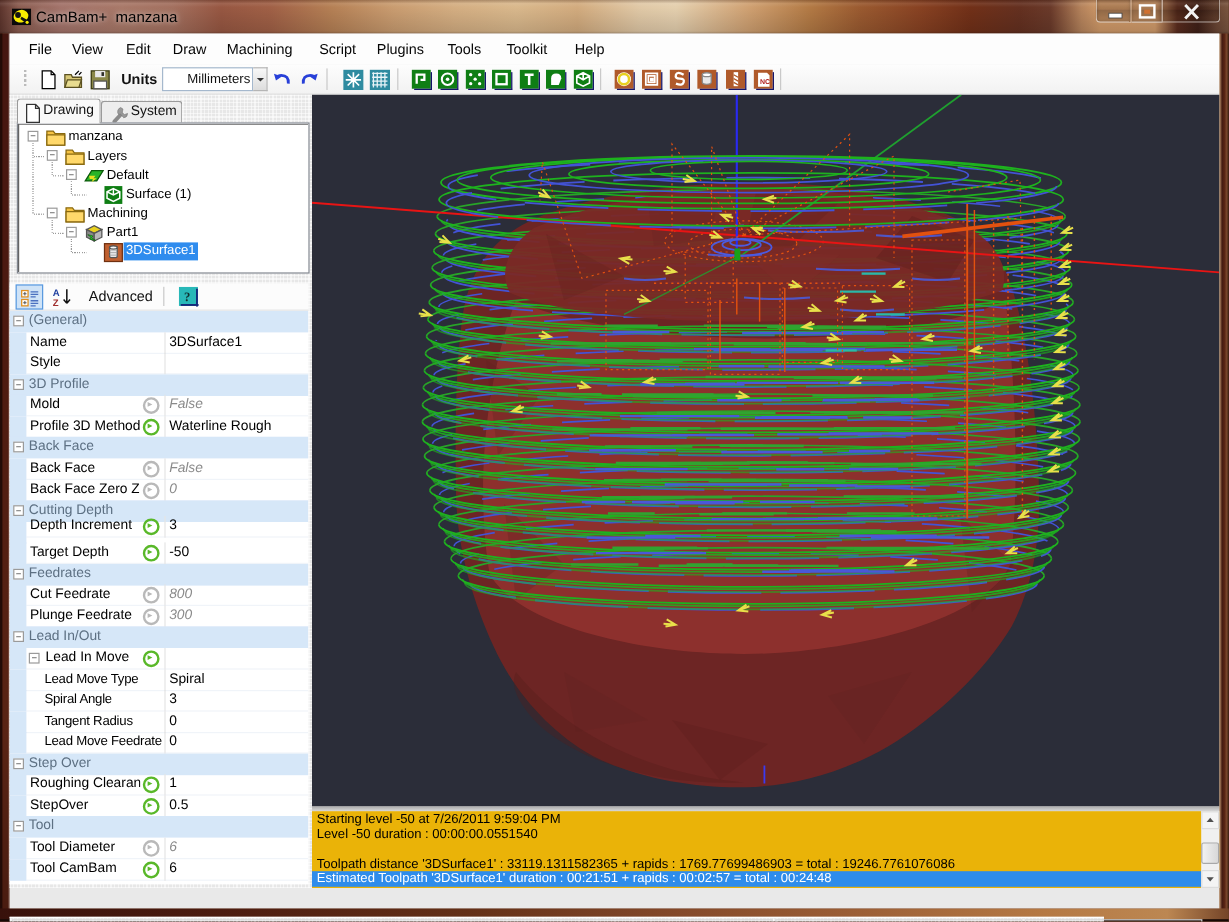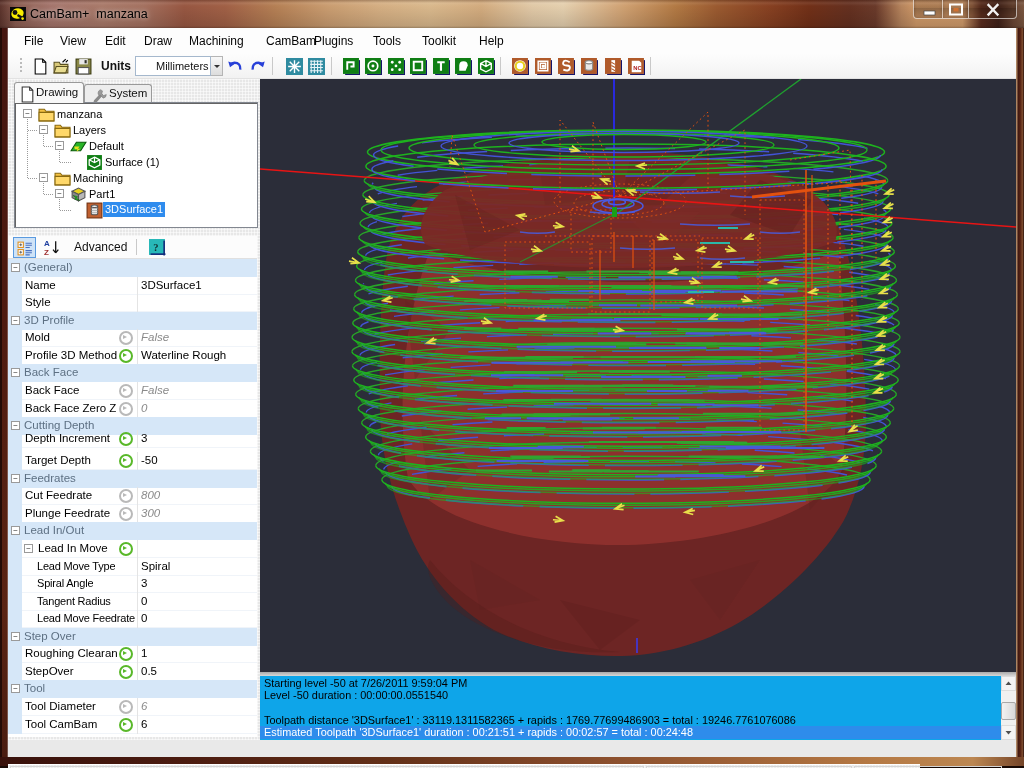--- a/index.html
+++ b/index.html
@@ -67,21 +67,21 @@
 .pexp{position:absolute;width:9px;height:9px;border:1px solid #9a9a9a;background:#fff;font-size:8px;line-height:7px;text-align:center;color:#333}
 .picon{position:absolute;left:97px;top:2px;width:14px;height:14px;border-radius:50%}
 .picon.g{border:2.5px solid #59b829}
 .picon.g:after{content:"";position:absolute;left:2px;top:2.2px;border:2.6px solid transparent;border-left:4px solid #59b829}
 .picon.n{border:2.5px solid #b9b9b9}
 .picon.n:after{content:"";position:absolute;left:2px;top:2.2px;border:2.6px solid transparent;border-left:4px solid #b9b9b9}
 
 #viewport{left:252px;top:51px;width:756px;height:593px;background:#2b2d39;overflow:hidden}
 #vsplit{left:252px;top:644px;width:756px;height:4px;background:linear-gradient(180deg,#aaa,#d8d8d8)}
 
-#log{left:252px;top:648px;width:756px;height:64px;background:#0ea5e9;font-size:10.9px;color:#000}
+#log{left:252px;top:648px;width:756px;height:64px;background:#eab308;font-size:10.9px;color:#000}
 .logln{position:absolute;left:4px;white-space:nowrap}
 #logsel{position:absolute;left:0;top:50px;width:741px;height:13px;background:#2e8ceb;color:#fff;font-size:10.9px;line-height:13px;padding-left:4px;white-space:nowrap}
 #logscroll{position:absolute;left:741px;top:0;width:15px;height:64px;background:#f0f0f0}
 .sbtn{position:absolute;left:0;width:15px;height:15px;background:#f4f4f4;border:1px solid #dcdcdc}
 #sthumb{position:absolute;left:0;top:26px;width:15px;height:18px;background:linear-gradient(90deg,#f2f2f2,#d8d8d8);border:1px solid #a8a8a8;border-radius:2px}
 
 #statusbar{left:0;top:736px;width:912px;height:17px;background:#eee;background-image:repeating-linear-gradient(0deg,rgba(255,255,255,.5) 0 1px,transparent 1px 3px,rgba(0,0,0,.02) 3px 4px),repeating-linear-gradient(90deg,rgba(255,255,255,.5) 0 1px,transparent 1px 3px);border-top:1px solid #fff;font-size:11px;color:#111}
 .scell{position:absolute;top:1px;height:15px;border:1px solid #d5d5d5;line-height:14px}
 #grip2{position:absolute;right:1px;bottom:1px;width:13px;height:13px;
  background:linear-gradient(135deg,transparent 0 50%,#aaa 50% 55%,transparent 55% 70%,#aaa 70% 75%,transparent 75% 90%,#aaa 90% 95%,transparent 95%)}
@@ -116,21 +116,21 @@
 <div id="borderL" class="abs"></div>
 <div id="borderR" class="abs"></div>
 <div id="borderB" class="abs"></div>
 <div id="client" class="abs">
   <div id="menubar" class="abs">
       <span style="left:16px">File</span>
       <span style="left:52px">View</span>
       <span style="left:97px">Edit</span>
       <span style="left:136px">Draw</span>
       <span style="left:181px">Machining</span>
-      <span style="left:258px">CamBam</span>
+      <span style="left:258px">Script</span>
       <span style="left:306px">Plugins</span>
       <span style="left:365px">Tools</span>
       <span style="left:414px">Toolkit</span>
       <span style="left:471px">Help</span>
     </div>
   <div id="toolbar" class="abs">
       <svg class="icon16" style="left:24px;top:4px" width="17" height="17" viewBox="0 0 16 16">
         <path d="M3 1h7l3 3v11H3z" fill="#fff" stroke="#000" stroke-width="1"></path>
         <path d="M10 1v3h3" fill="none" stroke="#000"></path>
       </svg>

